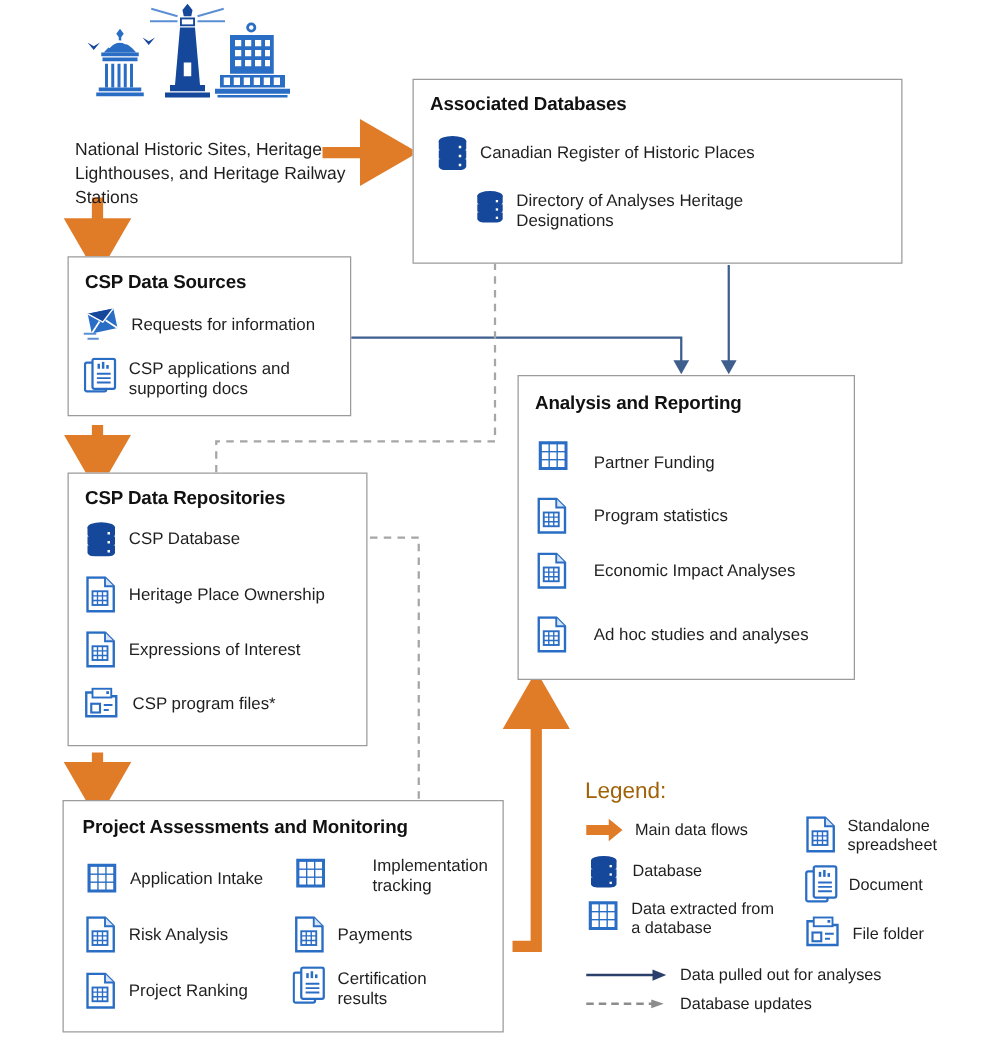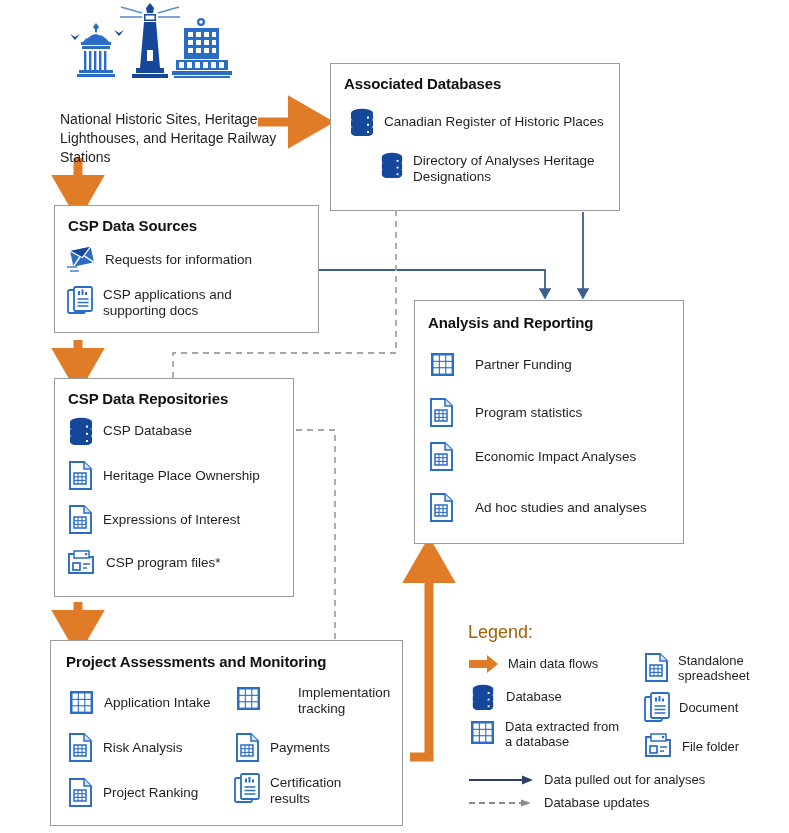--- a/index.html
+++ b/index.html
@@ -40,22 +40,22 @@
   .ic { flex:0 0 auto; display:block; }
 
   
   #art { position:absolute; left:58px; top:2px; width:190px; height:105px; }
   #art-caption {
     position:absolute; left:60px; top:110px; width:230px;
     font-size:14px; line-height:1.34; color:#1f1f1f;
   }
 
   
-  #box-assoc   { left:330px; top:63px;  width:290px; height:148px; }
-  #box-sources { left:54px;  top:205px; width:265px; height:128px; }
+  #box-assoc   { left:330px; top:63px;  width:392px; height:148px; }
+  #box-sources { left:54px;  top:205px; width:227px; height:128px; }
   #box-repos   { left:54px;  top:378px; width:240px; height:219px; }
   #box-analysis{ left:414px; top:300px; width:270px; height:244px; }
   #box-project { left:50px;  top:640px; width:353px; height:186px; }
 
   
   #legend { position:absolute; left:468px; top:622px; width:320px; height:205px; }
   #legend-title { font-size:18px; color:#a16207; }
   .lg-row { display:flex; align-items:center; gap:8px; }
   .lg-label { font-size:13px; line-height:1.16; color:#1f1f1f; }
   .lg-cols { display:flex; gap:18px; margin-top:10px; }
@@ -333,21 +333,21 @@
           <line x1="16" y1="19" x2="20" y2="19"></line>
         </g>
       </svg>
       <span class="row-label">CSP program files*</span>
     </div>
   </div>
 
   <div class="box" id="box-analysis">
     <div class="box-title" style="position:absolute;left:13px;top:13px;">Analysis and Reporting</div>
 
-    <div class="row" style="position:absolute;left:14px;top:50px;">
+    <div class="row" style="position:absolute;left:14px;top:50px;align-items:flex-end;">
       <svg class="ic" width="27" height="27" viewBox="0 0 27 27">
         <rect x="2" y="2" width="23" height="23" fill="#2A6DC4"></rect>
         <g fill="#fff">
           <rect x="4.5" y="4.5" width="5.3" height="5.3"></rect>
             <rect x="10.9" y="4.5" width="5.3" height="5.3"></rect>
             <rect x="17.3" y="4.5" width="5.3" height="5.3"></rect>
           <rect x="4.5" y="10.9" width="5.3" height="5.3"></rect>
             <rect x="10.9" y="10.9" width="5.3" height="5.3"></rect>
             <rect x="17.3" y="10.9" width="5.3" height="5.3"></rect>
           <rect x="4.5" y="17.3" width="5.3" height="5.3"></rect>

